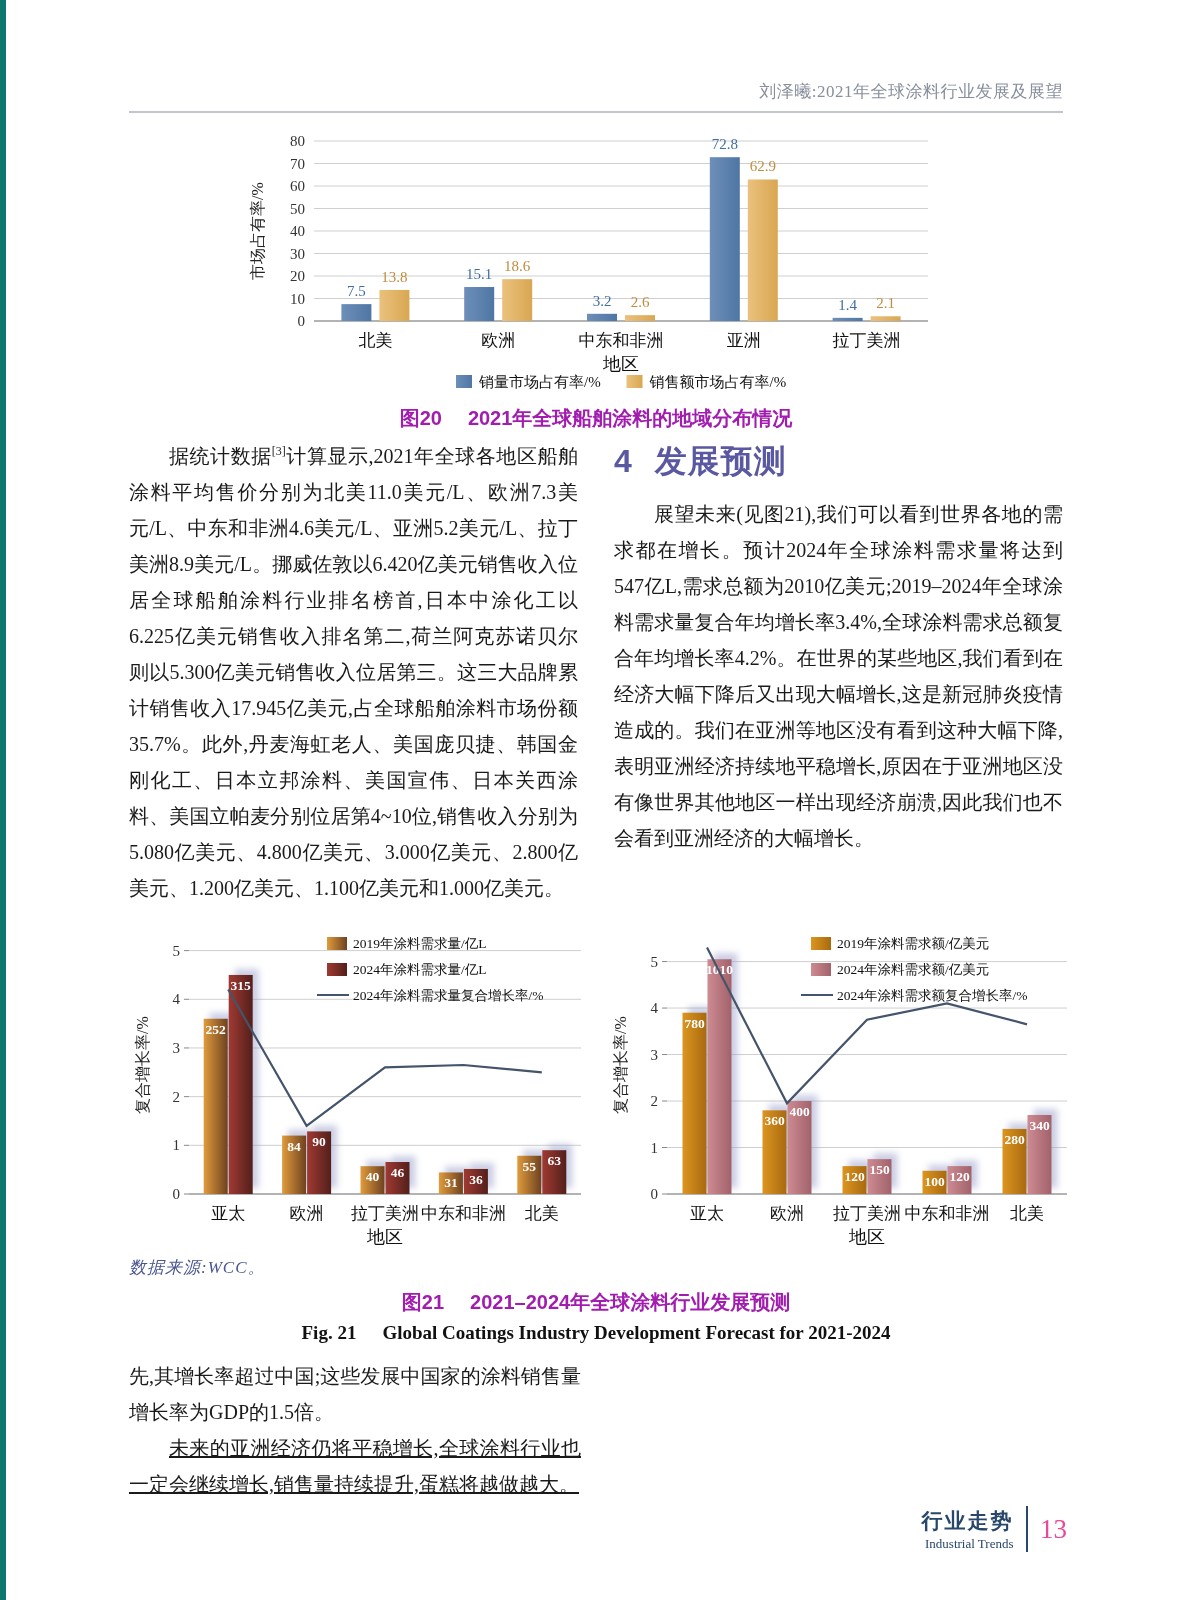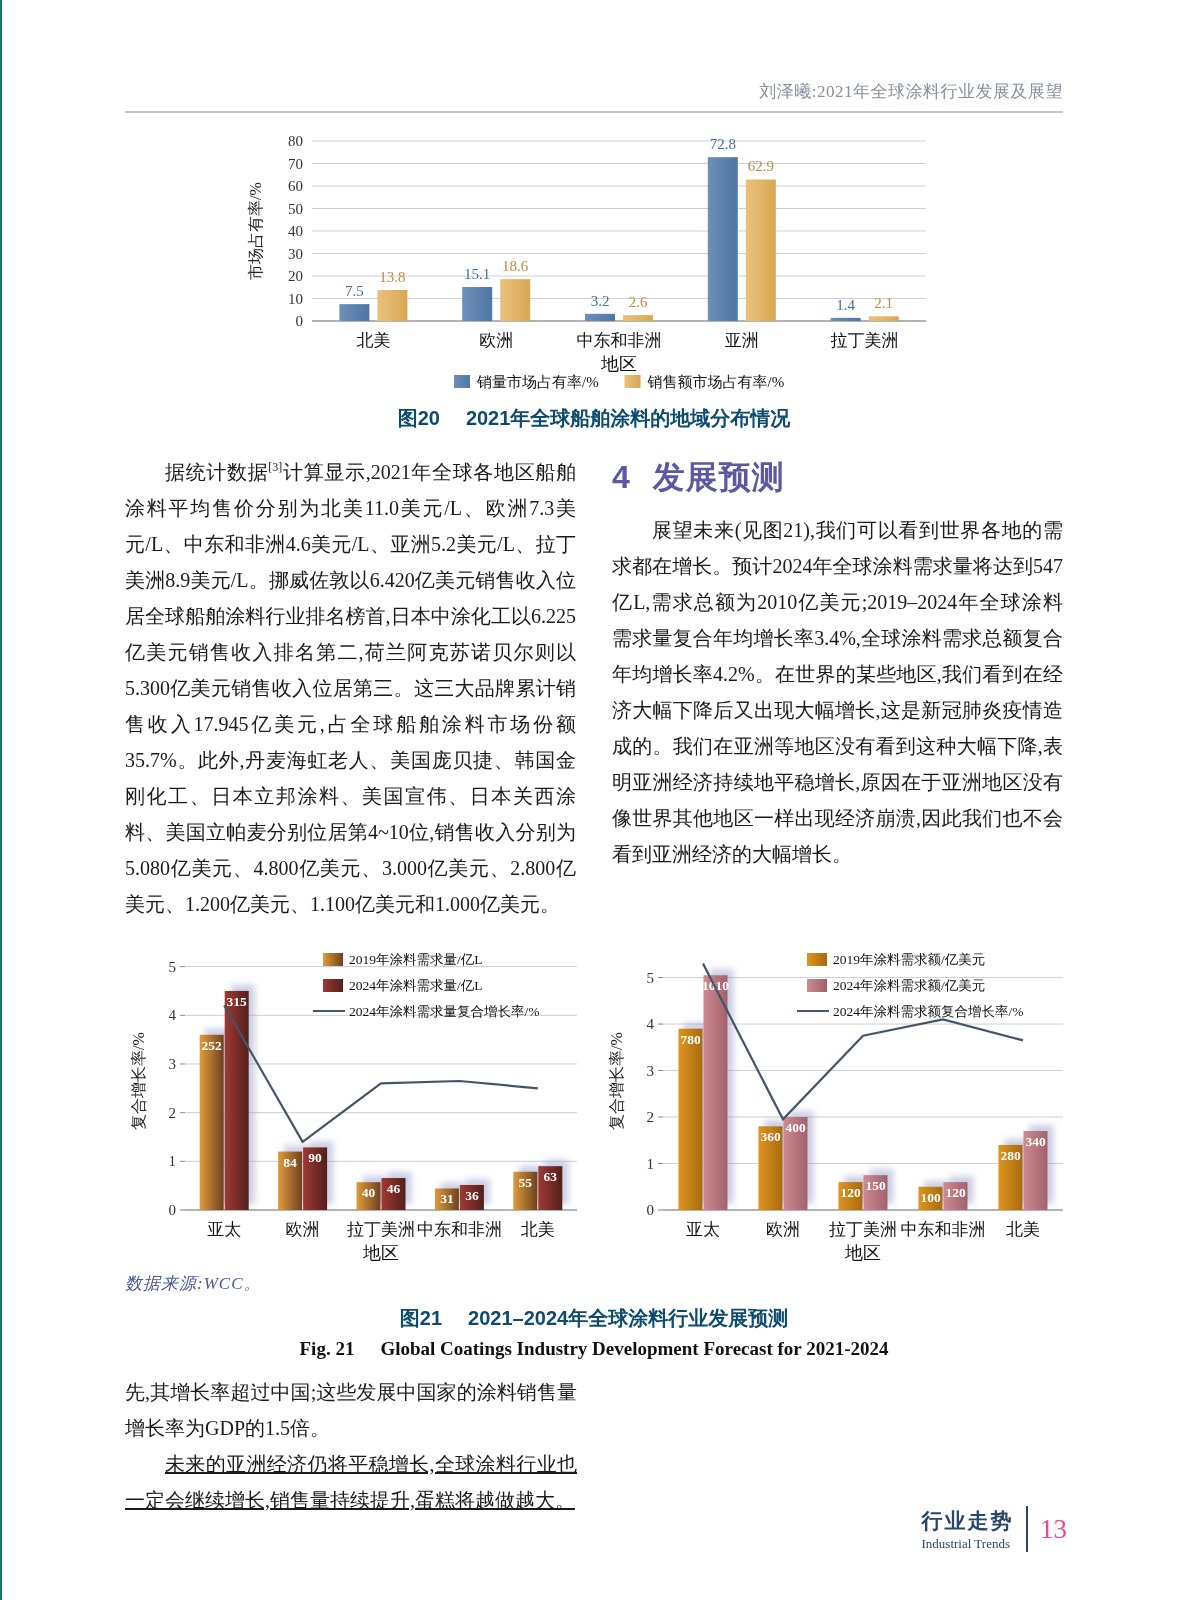--- a/index.html
+++ b/index.html
@@ -1,47 +1,47 @@
 <!DOCTYPE html>
 <html><head>
 <meta charset="utf-8">
 <style>
   html,body{margin:0;padding:0;background:#ffffff;}
   .page{
     position:relative;
     width:1187px;height:1600px;
     margin:0 auto;
     background:#ffffff;
-    border-left:2px solid #0f766e;
+    border-left:6px solid #0f766e;
     box-sizing:border-box;
     font-family:"Liberation Serif","DejaVu Serif",serif;
     color:#1a1a1a;
     overflow:hidden;
   }
   .content{padding:0 124px 0 123px;}
   .running-head{
     padding-top:80px;
     text-align:right;
     font-size:17px;
     color:#878e9c;
     letter-spacing:.5px;
   }
   .head-rule{border:none;border-top:2px solid #c3c6cc;margin:8px 0 0 0;}
   .intro{font-size:20px;line-height:34px;margin:18px 0 0 0;}
   .fig-wrap{text-align:center;}
   .fig20-svg{display:block;margin:10px auto 0 auto;}
   .caption-zh{
     text-align:center;font-family:"Liberation Sans","DejaVu Sans",sans-serif;
-    font-weight:bold;font-size:20px;margin:10px 0 0 0;color:#0c4a6e;
+    font-weight:bold;font-size:20px;margin:10px 0 0 0;color:#a21caf;
   }
   .caption-en{
     text-align:center;font-weight:bold;font-size:19px;margin:6px 0 0 0;color:#111;
   }
   .cap-gap{display:inline-block;width:26px;}
-  .columns{display:flex;gap:36px;margin-top:22px;}
+  .columns{display:flex;gap:36px;margin-top:6px;}
   .col{width:452px;}
   .body-para{
     font-size:20px;line-height:36px;text-align:justify;margin:0;
   }
   .body-para.indent{text-indent:2em;}
   sup.cite{font-size:12px;vertical-align:super;line-height:0;}
   .section-heading{
     font-family:"Liberation Sans","DejaVu Sans",sans-serif;
     color:#5a58a0;font-weight:bold;font-size:32px;
     margin:2px 0 12px 0;letter-spacing:1px;
@@ -51,21 +51,21 @@
   .source-note{
     text-align:left;font-size:17px;color:#4a5690;margin:2px 10px 0 0;
     font-style:italic;letter-spacing:1px;
   }
   .bottom-columns{margin-top:14px;}
   .para-stack p + p{margin-top:0;text-decoration:underline;}
   .footer{
     position:absolute;right:120px;bottom:48px;
     display:flex;align-items:center;
   }
-  .footer-labels{text-align:left;color:#29476b;margin-right:10px;}
+  .footer-labels{text-align:right;color:#29476b;margin-right:10px;}
   .footer-zh{font-family:"Liberation Sans","DejaVu Sans",sans-serif;font-weight:bold;font-size:21px;letter-spacing:2px;}
   .footer-en{font-size:13px;margin-top:1px;}
   .footer-bar{width:2.5px;height:46px;background:#29476b;margin:0 12px 0 2px;}
   .footer-page{color:#ec4899;font-size:27px;}
   svg text{font-family:"Liberation Serif","DejaVu Serif",serif;}
 </style>
 </head>
 <body>
 
 <div class="page">

